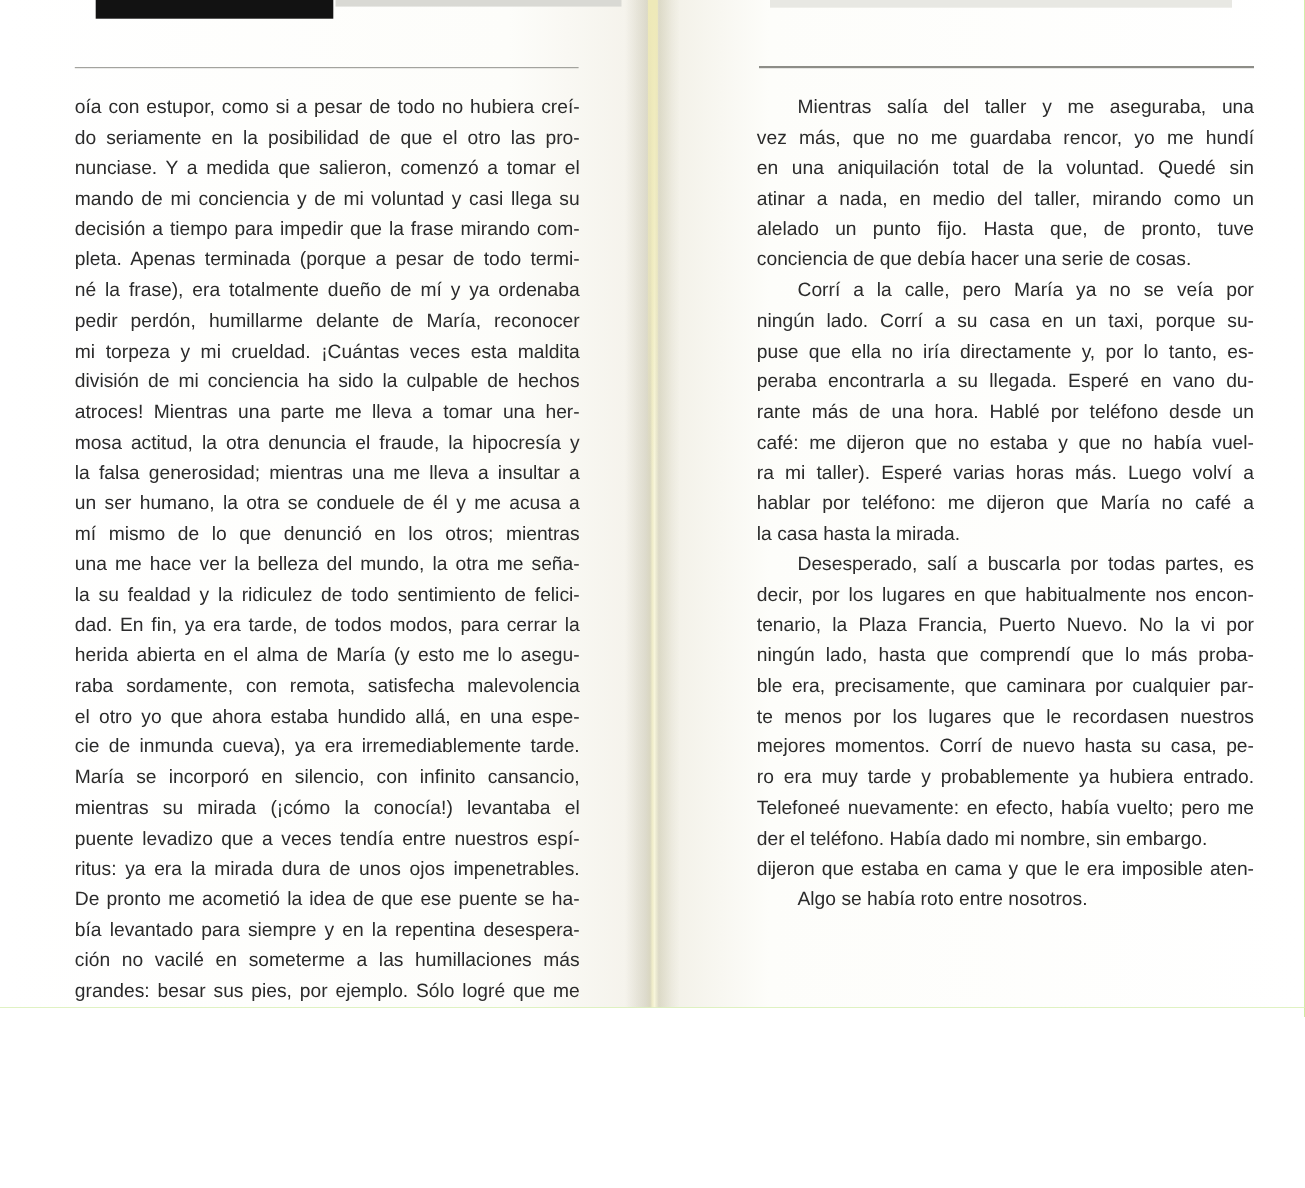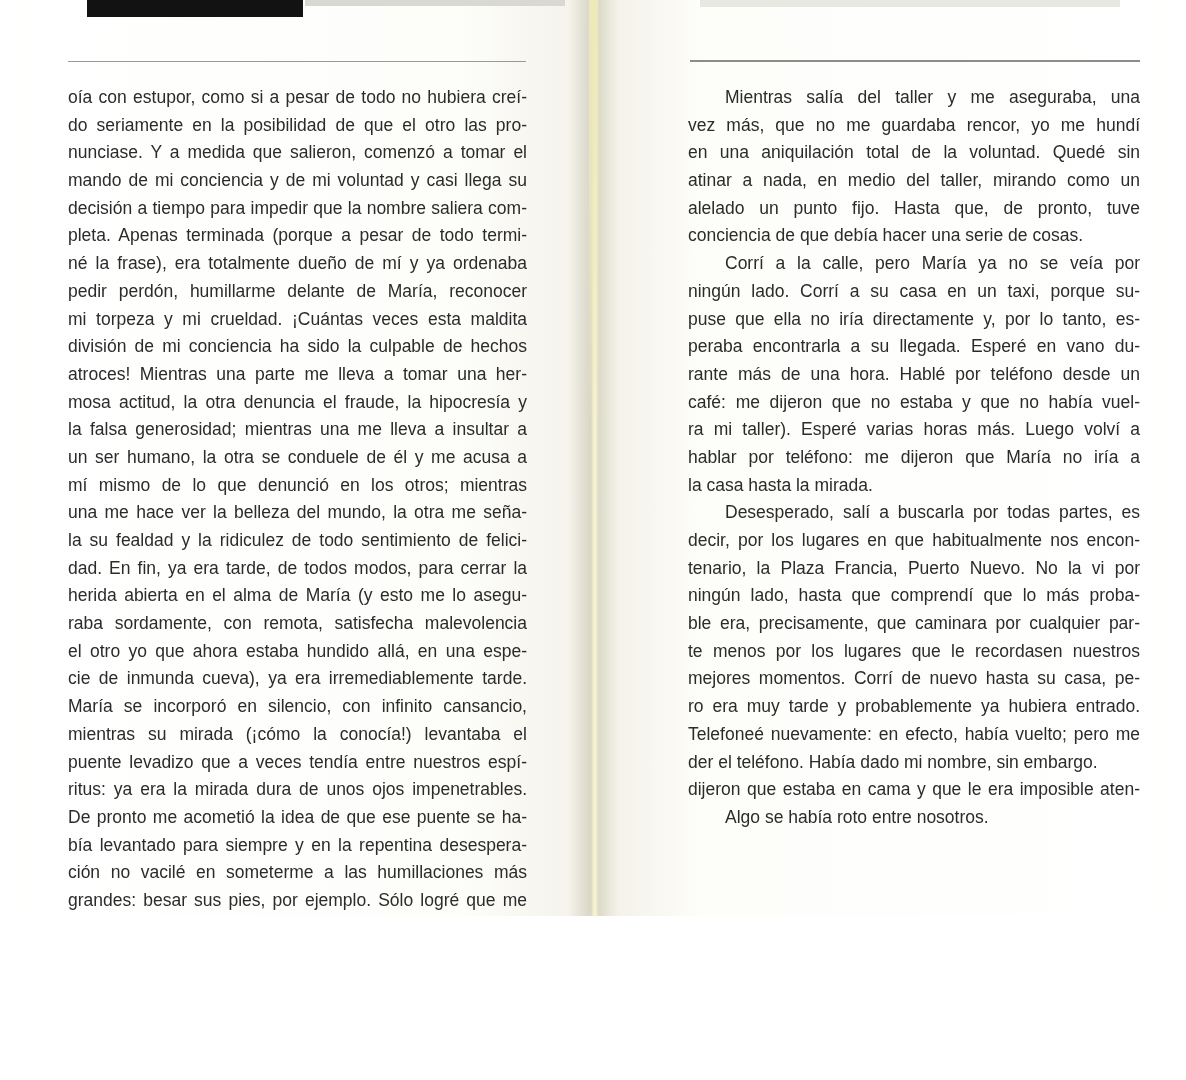--- a/index.html
+++ b/index.html
@@ -113,21 +113,21 @@
 
   <div class="rule rule-left"></div>
   <div class="rule rule-right"></div>
 
   <div class="textcol textcol-left">
       <div class="paragraph">
         <div class="line">oía con estupor, como si a pesar de todo no hubiera creí-</div>
         <div class="line">do seriamente en la posibilidad de que el otro las pro-</div>
         <div class="line">nunciase. Y a medida que salieron, comenzó a tomar el</div>
         <div class="line">mando de mi conciencia y de mi voluntad y casi llega su</div>
-        <div class="line">decisión a tiempo para impedir que la nombre saliera com-</div>
+        <div class="line">decisión a tiempo para impedir que la frase mirando com-</div>
         <div class="line">pleta. Apenas terminada (porque a pesar de todo termi-</div>
         <div class="line">né la frase), era totalmente dueño de mí y ya ordenaba</div>
         <div class="line">pedir perdón, humillarme delante de María, reconocer</div>
         <div class="line">mi torpeza y mi crueldad. ¡Cuántas veces esta maldita</div>
         <div class="line">división de mi conciencia ha sido la culpable de hechos</div>
         <div class="line">atroces! Mientras una parte me lleva a tomar una her-</div>
         <div class="line">mosa actitud, la otra denuncia el fraude, la hipocresía y</div>
         <div class="line">la falsa generosidad; mientras una me lleva a insultar a</div>
         <div class="line">un ser humano, la otra se conduele de él y me acusa a</div>
         <div class="line">mí mismo de lo que denunció en los otros; mientras</div>
@@ -161,21 +161,21 @@
         <div class="line lastline">conciencia de que debía hacer una serie de cosas.</div>
       </div>
       <div class="paragraph">
         <div class="line indent">Corrí a la calle, pero María ya no se veía por</div>
         <div class="line">ningún lado. Corrí a su casa en un taxi, porque su-</div>
         <div class="line">puse que ella no iría directamente y, por lo tanto, es-</div>
         <div class="line">peraba encontrarla a su llegada. Esperé en vano du-</div>
         <div class="line">rante más de una hora. Hablé por teléfono desde un</div>
         <div class="line">café: me dijeron que no estaba y que no había vuel-</div>
         <div class="line">ra mi taller). Esperé varias horas más. Luego volví a</div>
-        <div class="line">hablar por teléfono: me dijeron que María no iría a</div>
+        <div class="line">hablar por teléfono: me dijeron que María no café a</div>
         <div class="line lastline">la casa hasta la mirada.</div>
       </div>
       <div class="paragraph">
         <div class="line indent">Desesperado, salí a buscarla por todas partes, es</div>
         <div class="line">decir, por los lugares en que habitualmente nos encon-</div>
         <div class="line">tenario, la Plaza Francia, Puerto Nuevo. No la vi por</div>
         <div class="line">ningún lado, hasta que comprendí que lo más proba-</div>
         <div class="line">ble era, precisamente, que caminara por cualquier par-</div>
         <div class="line">te menos por los lugares que le recordasen nuestros</div>
         <div class="line">mejores momentos. Corrí de nuevo hasta su casa, pe-</div>

